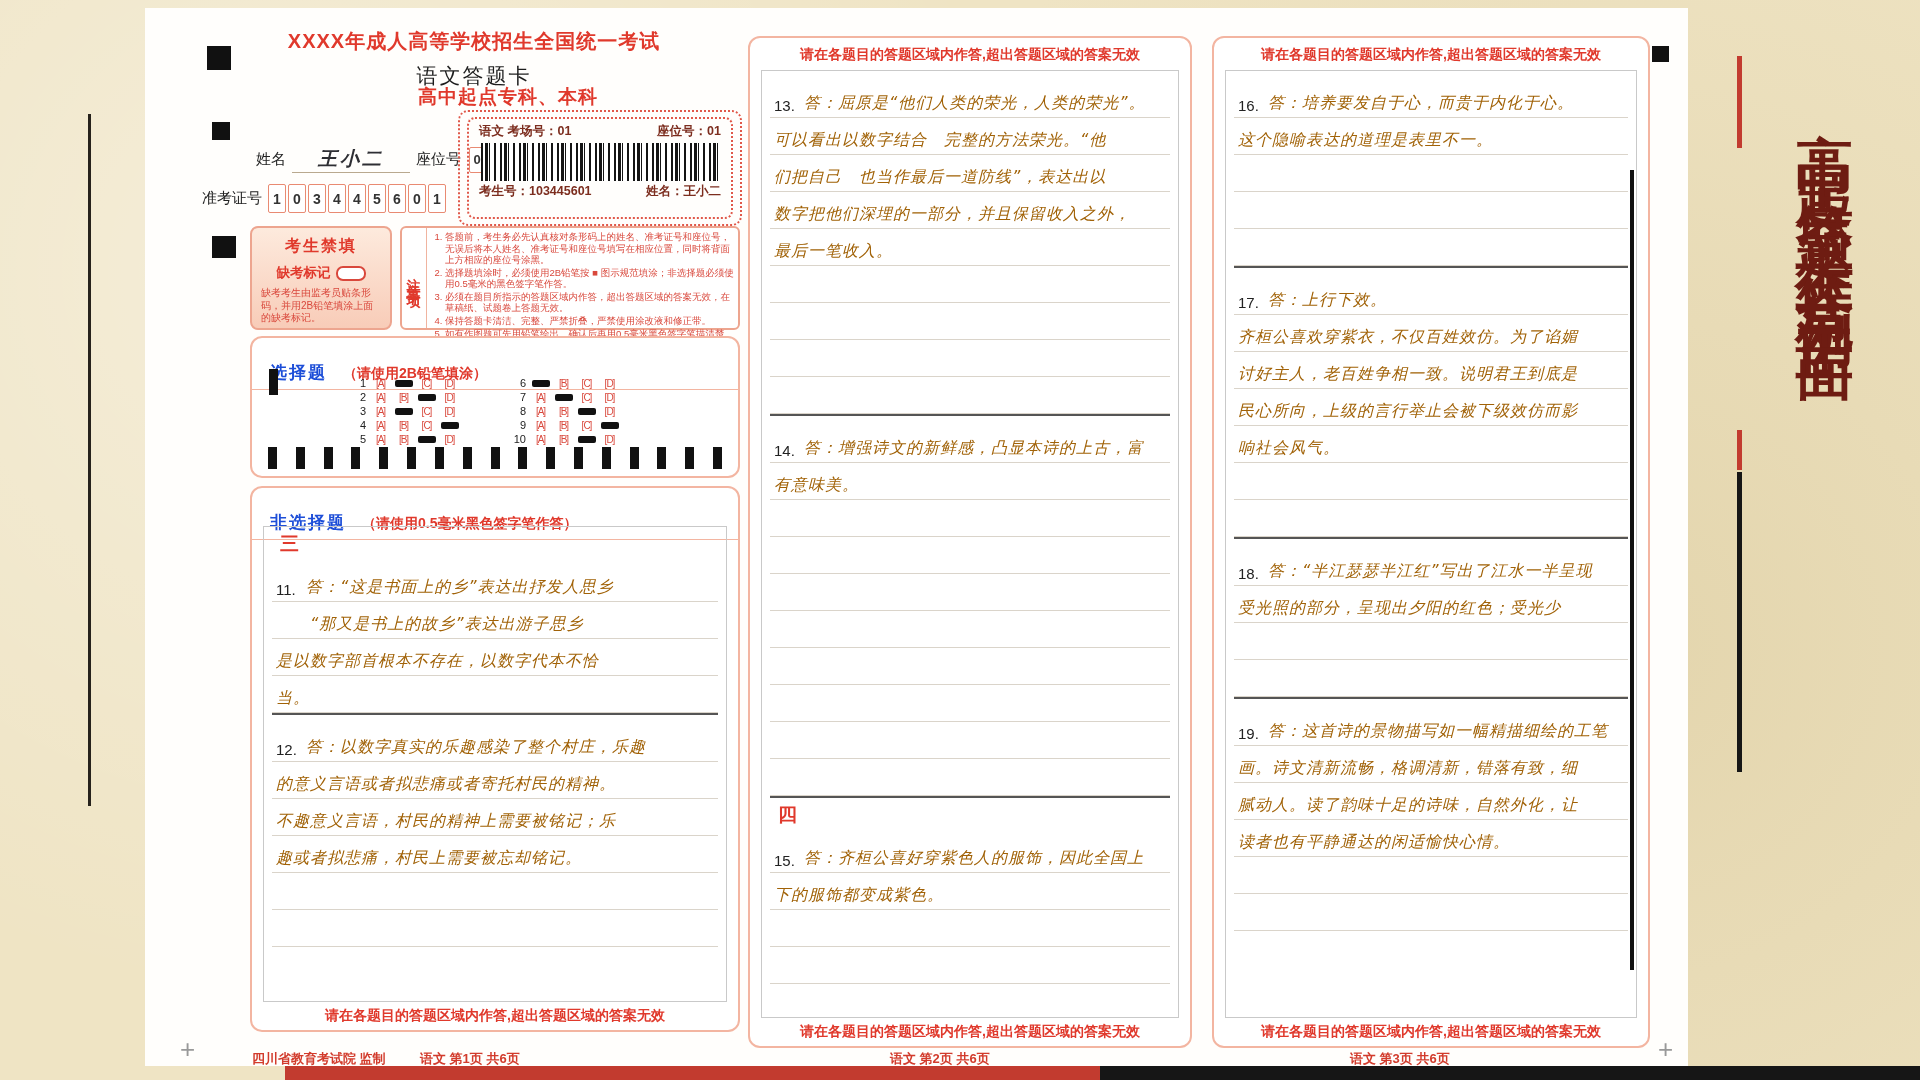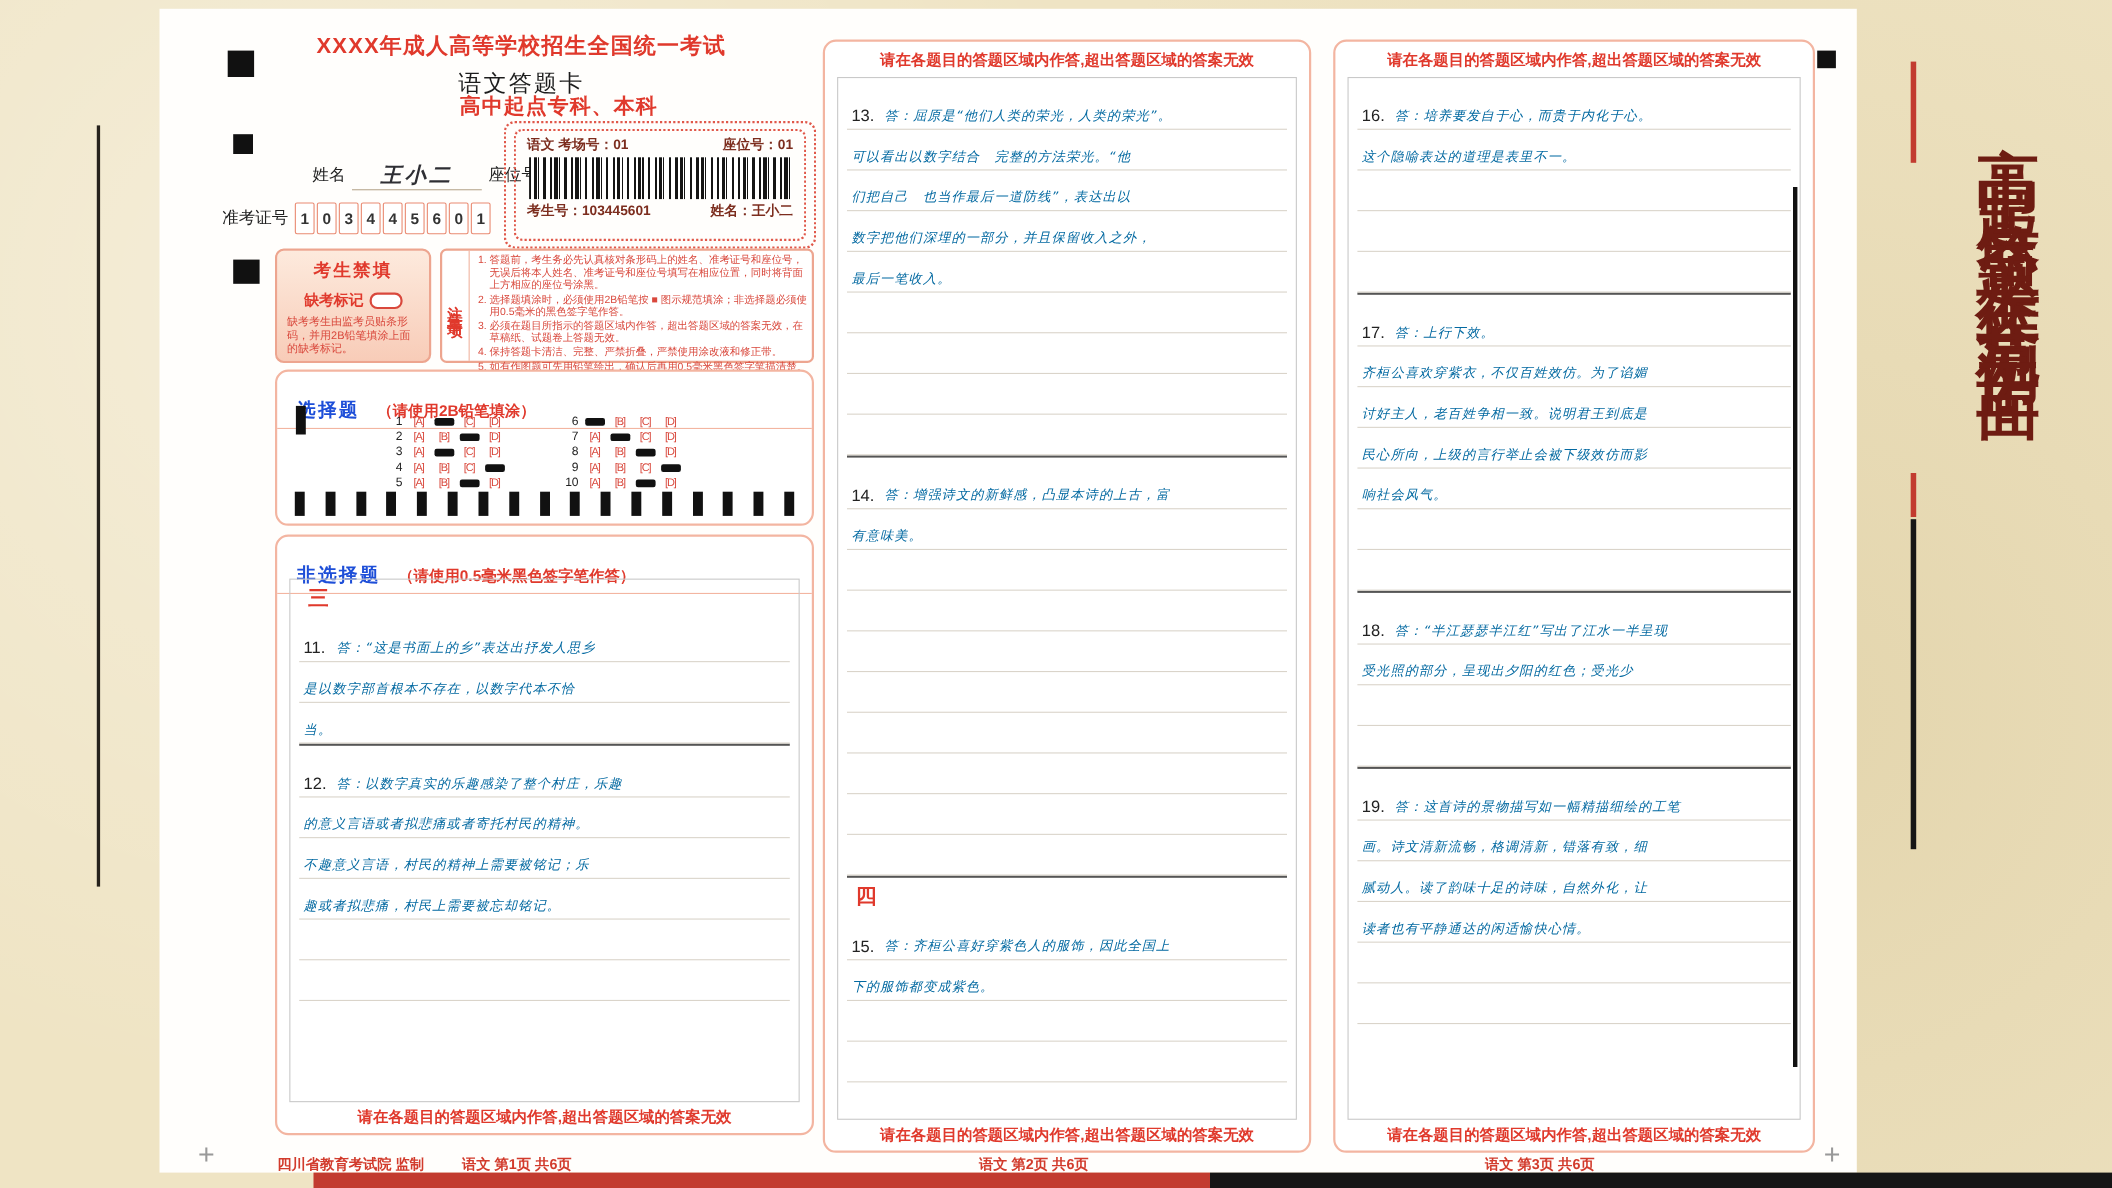--- a/index.html
+++ b/index.html
@@ -61,21 +61,21 @@
   
   .inner{position:absolute;left:11px;right:11px;top:32px;bottom:28px;border:1px solid #c9c9c9;overflow:hidden;padding:0 8px;box-sizing:border-box;}
   .inner.deep{top:38px;}
   .warn-top{position:absolute;top:8px;left:0;right:0;text-align:center;color:#e0392c;font-size:14px;font-weight:bold;}
   .warn-bottom{position:absolute;bottom:5px;left:0;right:0;text-align:center;color:#e0392c;font-size:14px;font-weight:bold;}
   .seclabel{color:#e0392c;font-size:19px;font-weight:bold;margin:4px 0 0 8px;height:24px;}
   .qblock{padding-top:10px;}
   .qblock.divider{border-bottom:2px solid #555;}
   .hw-line{position:relative;height:37px;border-bottom:1px solid #dad4ca;display:flex;align-items:flex-end;padding:0 4px 3px 4px;box-sizing:border-box;}
   .qno{flex:0 0 30px;color:#222;font-size:15px;font-style:normal;}
-  .hw{font-family:"DejaVu Sans",sans-serif;font-style:italic;color:#0369a1;font-size:12px;letter-spacing:1px;white-space:nowrap;}
+  .hw{font-family:"DejaVu Sans",sans-serif;font-style:italic;color:#a16207;font-size:16px;letter-spacing:1px;white-space:nowrap;}
   
   .foot{position:absolute;top:1050px;color:#d23b2c;font-size:13px;font-weight:bold;}
   
   .vline-right{position:absolute;left:1630px;top:170px;width:4px;height:800px;background:#111;}
   .vline-left{position:absolute;left:88px;top:114px;width:3px;height:692px;background:#26221c;}
   .strip{position:absolute;width:5px;}
   .bar-red{position:absolute;left:285px;top:1066px;width:815px;height:14px;background:#c23b2f;}
   .bar-black{position:absolute;left:1100px;top:1066px;width:820px;height:14px;background:#161616;}
   .side-title{position:absolute;left:1786px;top:86px;writing-mode:vertical-rl;text-orientation:upright;
     color:#6e1c12;font-size:58px;font-weight:bold;letter-spacing:18px;font-family:"Liberation Sans",sans-serif;}
@@ -91,21 +91,21 @@
 
     <div class="cmark" style="left:62px;top:38px;width:24px;height:24px;"></div>
     <div class="cmark" style="left:67px;top:114px;width:18px;height:18px;"></div>
     <div class="cmark" style="left:67px;top:228px;width:24px;height:22px;"></div>
     <div class="cmark" style="left:1507px;top:38px;width:17px;height:16px;"></div>
 
     <div class="title" style="left:65px;top:20px;">XXXX年成人高等学校招生全国统一考试</div>
     <div class="subtitle" style="left:65px;top:54px;">语文答题卡</div>
     <div class="level" style="left:273px;top:76px;">高中起点专科、本科</div>
 
-    <div class="row-name" style="left:111px;top:138px;margin-left:28px;">
+    <div class="row-name" style="left:111px;top:138px;">
       <span>姓名</span>
       <span class="nameline"><span class="hwname">王小二</span></span>
       <span>座位号</span>
       <span><span class="dbox">0</span><span class="dbox">1</span></span>
     </div>
 
     <div class="row-ticket" style="left:57px;top:176px;">
       <span>准考证号</span>
       <span><span class="dbox">1</span><span class="dbox">0</span><span class="dbox">3</span><span class="dbox">4</span><span class="dbox">4</span><span class="dbox">5</span><span class="dbox">6</span><span class="dbox">0</span><span class="dbox">1</span></span>
     </div>
@@ -270,20 +270,23 @@
         <span class="h">（请使用0.5毫米黑色签字笔作答）</span>
       </div>
       <div class="inner deep">
         <div class="seclabel">三</div>
         <div class="qblock divider">
             <div class="hw-line">
               <span class="qno">11.</span>
               <span class="hw">答：“这是书面上的乡”表达出抒发人思乡</span>
             </div>
             <div class="hw-line">
+              <span class="hw">　　“那又是书上的故乡”表达出游子思乡</span>
+            </div>
+            <div class="hw-line">
               <span class="hw">是以数字部首根本不存在，以数字代本不恰</span>
             </div>
             <div class="hw-line">
               <span class="hw">当。</span>
             </div>
           </div>
         <div class="qblock">
             <div class="hw-line">
               <span class="qno">12.</span>
               <span class="hw">答：以数字真实的乐趣感染了整个村庄，乐趣</span>

